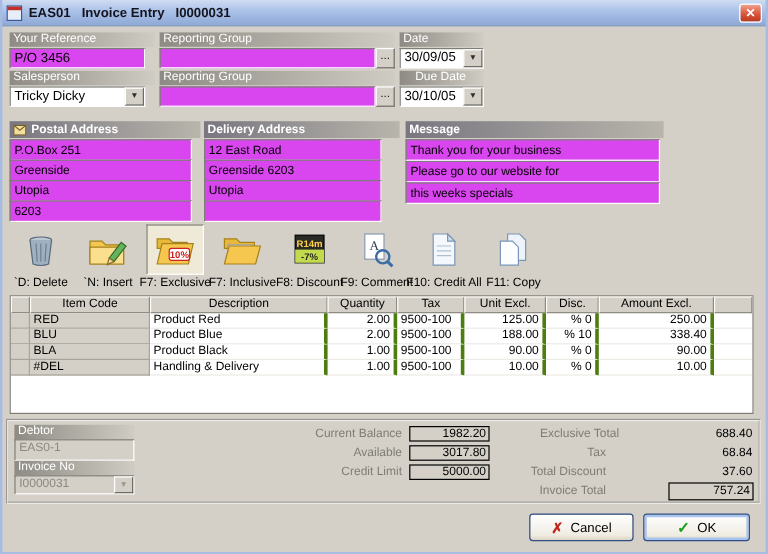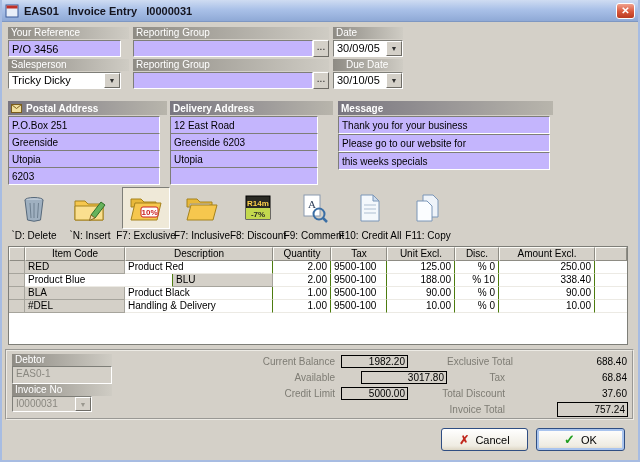--- a/index.html
+++ b/index.html
@@ -18,21 +18,21 @@
     display:flex; align-items:center; justify-content:center; cursor:default; }
 
   
   .cap { position:absolute; height:12px; line-height:12px; font-size:10px; color:#fff; padding-left:3px;
     background:linear-gradient(to right,#8e8b84,#cfccc4); overflow:hidden; white-space:nowrap; }
   .cap-lg { position:absolute; height:14px; font-size:10px; font-weight:bold; color:#fff;
     background:linear-gradient(to right,#797680,#b8b5ac); display:flex; align-items:center; gap:4px;
     padding-left:3px; overflow:hidden; white-space:nowrap; }
 
   
-  .tf { position:absolute; height:17px; background:#c4b5fd; border:1px solid;
+  .tf { position:absolute; height:17px; background:#d946ef; border:1px solid;
     border-color:#7e7e78 #ffffff #ffffff #7e7e78; font-size:11px; padding:0 3px;
     font-family:inherit; color:#000; outline:none; }
   .tf.small { height:18px; font-size:10px; }
   .tf.disabled { background:#d4d0c8; color:#8a8880; }
   .combo { position:absolute; height:17px; background:#fff; border:1px solid;
     border-color:#7e7e78 #ffffff #ffffff #7e7e78; display:flex; }
   .combo.small { height:16px; }
   .combo .txt { flex:1; font-size:11px; line-height:15px; padding:0 3px; overflow:hidden; white-space:nowrap; }
   .combo.small .txt { font-size:10px; line-height:14px; }
   .combo.disabled { background:#d4d0c8; }
@@ -48,21 +48,21 @@
   .tb-icon { width:48px; height:42px; margin:0 auto; display:flex; align-items:center; justify-content:center; }
   .tb-icon.selected { border:1px solid; border-color:#7e7e78 #fff #fff #7e7e78; background:#efe9d8; }
   .tb-label { position:absolute; top:43px; left:-9px; right:-9px; text-align:center; font-size:10px; color:#000; white-space:nowrap; }
 
   
   .grid { position:absolute; left:8px; top:246px; width:620px; height:99px; background:#fff;
     border:1px solid #7e7e78; overflow:hidden; }
   .grow { display:flex; height:13px; }
   .grow.header { height:14px; }
   .gc { flex:none; font-size:10px; line-height:12px; padding:0 3px; overflow:hidden; white-space:nowrap;
-    border-right:1px solid #4d7c0f; border-bottom:1px solid #eceae4; }
+    border-right:3px solid #4d7c0f; border-bottom:1px solid #eceae4; }
   .header .gc { background:#d4d0c8; border:1px solid; border-color:#fcfbf6 #8e8c84 #8e8c84 #fcfbf6;
     text-align:center; font-size:10px; line-height:12px; }
   .gc.codecell { background:#d4d0c8; border-right:1px solid #a6a49c; border-bottom:1px solid #a6a49c; }
   .c0 { width:16px; } .c1 { width:100px; } .c2 { width:148px; }
   .c3 { width:58px; text-align:right; } .c4 { width:56px; }
   .c5 { width:68px; text-align:right; } .c6 { width:44px; text-align:right; }
   .c7 { width:96px; text-align:right; } .c8 { flex:1; border-right:none; }
 
   
   .group { position:absolute; left:5px; top:349px; width:629px; height:71px; border:2px groove #edebe5; }
@@ -272,22 +272,22 @@
       <div class="gc c2">Product Red</div>
       <div class="gc c3">2.00</div>
       <div class="gc c4">9500-100</div>
       <div class="gc c5">125.00</div>
       <div class="gc c6">% 0</div>
       <div class="gc c7">250.00</div>
       <div class="gc c8"></div>
     </div>
     <div class="grow">
       <div class="gc c0 codecell"></div>
+      <div class="gc c1 codecell">BLU</div>
       <div class="gc c2">Product Blue</div>
-      <div class="gc c1 codecell">BLU</div>
       <div class="gc c3">2.00</div>
       <div class="gc c4">9500-100</div>
       <div class="gc c5">188.00</div>
       <div class="gc c6">% 10</div>
       <div class="gc c7">338.40</div>
       <div class="gc c8"></div>
     </div>
     <div class="grow">
       <div class="gc c0 codecell"></div>
       <div class="gc c1 codecell">BLA</div>
@@ -310,33 +310,33 @@
       <div class="gc c7">10.00</div>
       <div class="gc c8"></div>
     </div>
   </div>
 
   <div class="group"></div>
 
   <div class="cap" style="left:12px;top:354px;width:100px;">Debtor</div>
   <div class="tf small disabled" style="left:12px;top:366px;width:100px;line-height:14px;">EAS0-1</div>
   <div class="cap" style="left:12px;top:384px;width:100px;">Invoice No</div>
-  <div class="combo small disabled" style="left:12px;top:396px;width:80px;">
+  <div class="combo small disabled" style="left:12px;top:396px;width:100px;">
     <span class="txt">I0000031</span>
     <span class="btn3d">▼</span>
   </div>
 
   <div class="flabel" style="left:225px;top:356px;width:110px;">Current Balance</div>
   <div class="valbox" style="left:341px;top:355px;width:67px;height:13px;">1982.20</div>
   <div class="flabel" style="left:225px;top:372px;width:110px;">Available</div>
-  <div class="valbox" style="left:361px;top:371px;width:86px;height:13px;">3017.80</div>
+  <div class="valbox" style="left:341px;top:371px;width:67px;height:13px;">3017.80</div>
   <div class="flabel" style="left:225px;top:388px;width:110px;">Credit Limit</div>
   <div class="valbox" style="left:341px;top:387px;width:67px;height:13px;">5000.00</div>
 
-  <div class="flabel" style="left:416px;top:356px;width:97px;">Exclusive Total</div>
+  <div class="flabel" style="left:400px;top:356px;width:116px;">Exclusive Total</div>
   <div class="fval" style="left:530px;top:356px;width:97px;">688.40</div>
   <div class="flabel" style="left:400px;top:372px;width:105px;">Tax</div>
   <div class="fval" style="left:530px;top:372px;width:97px;">68.84</div>
   <div class="flabel" style="left:400px;top:388px;width:105px;">Total Discount</div>
   <div class="fval" style="left:530px;top:388px;width:97px;">37.60</div>
   <div class="flabel" style="left:400px;top:404px;width:105px;">Invoice Total</div>
   <div class="valbox" style="left:557px;top:402px;width:71px;height:15px;line-height:13px;">757.24</div>
 
   <div class="xp-btn" style="left:441px;top:428px;width:87px;">
     <span class="glyph-cross">✗</span>

